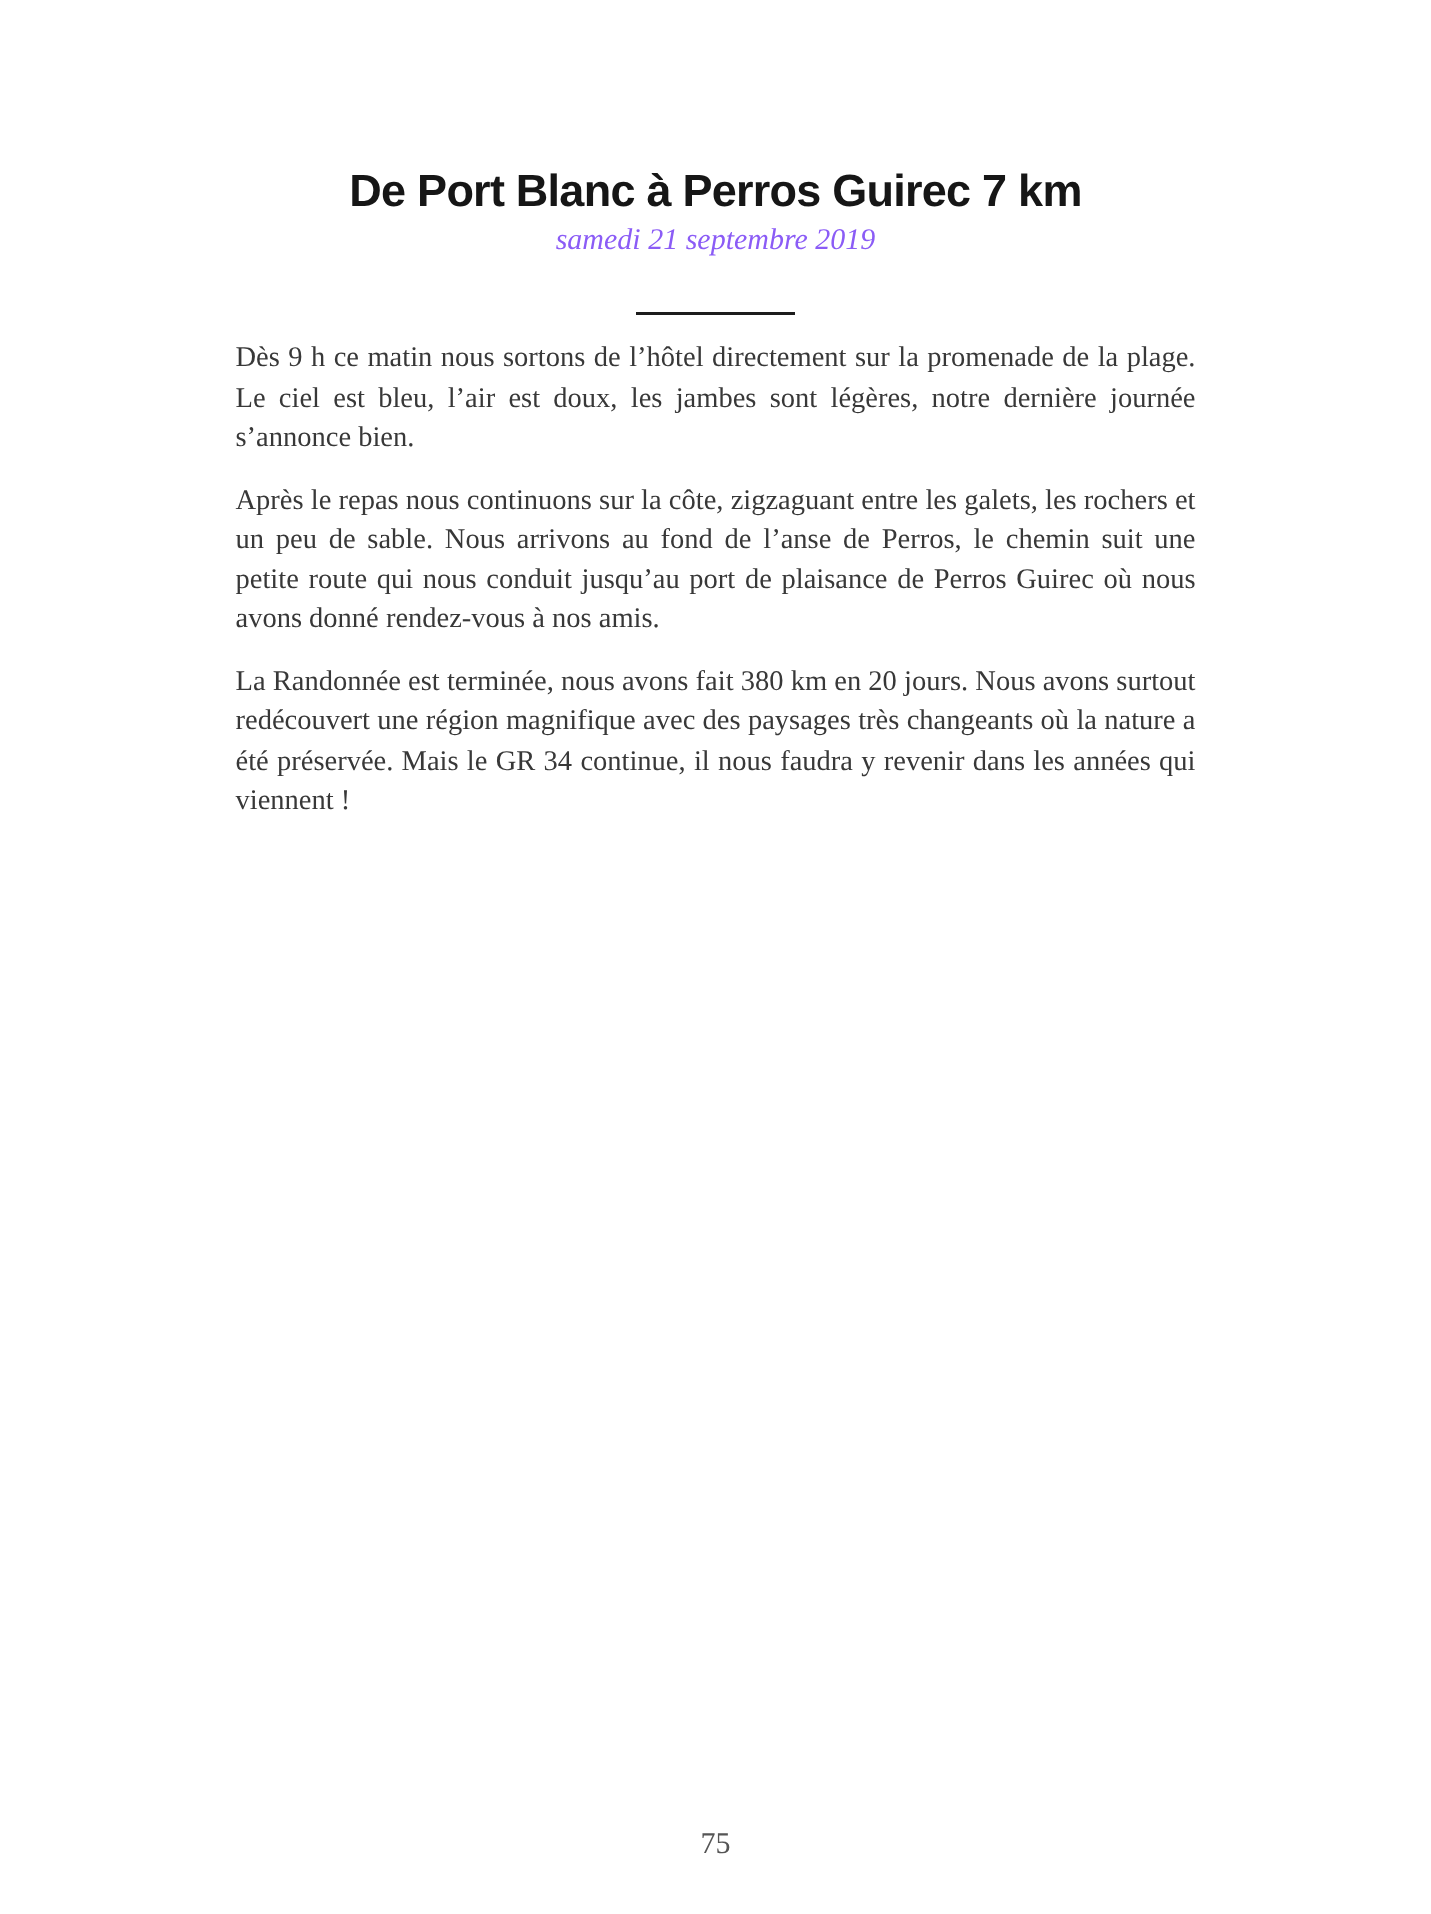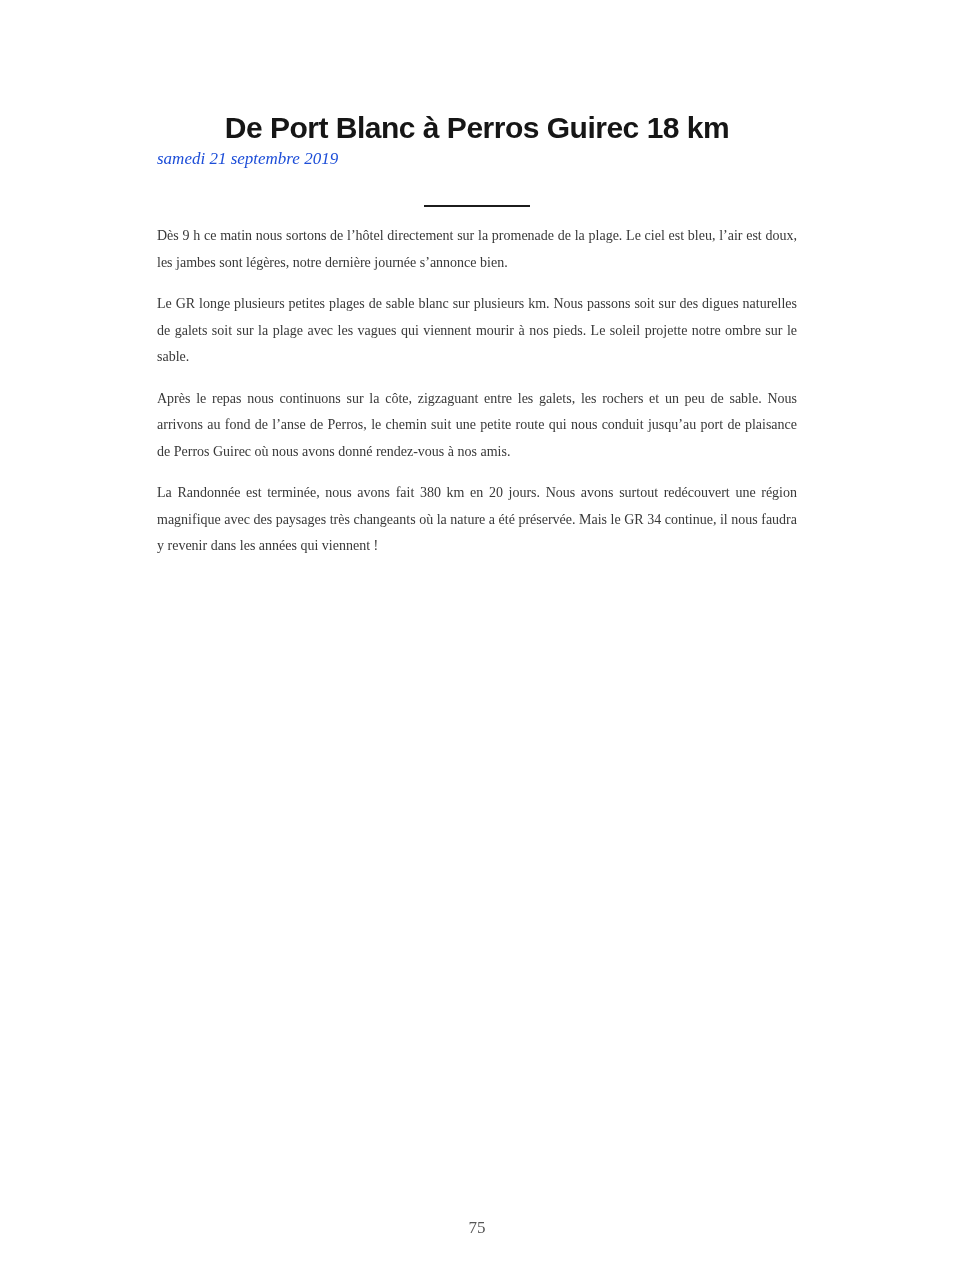--- a/index.html
+++ b/index.html
@@ -26,56 +26,56 @@
     font-size: 30px;
     letter-spacing: -0.5px;
     line-height: 1.2;
     color: #161616;
     text-align: center;
   }
   .subtitle {
     margin-top: 3px;
     font-family: "Liberation Serif", "DejaVu Serif", serif;
     font-style: italic;
-    font-size: 17px;
-    color: #1d4ed8;
+    font-size: 20px;
+    color: #8b5cf6;
+    text-align: center;
   }
   .divider {
     width: 106px;
     height: 0;
     border-top: 2px solid #1c1c1c;
     margin: 36px auto 16px auto;
   }
   .body-par {
     margin: 0 0 15px 0;
     font-family: "Liberation Serif", "DejaVu Serif", serif;
-    font-size: 14px;
+    font-size: 19px;
     line-height: 26.5px;
     color: #383838;
     text-align: justify;
     text-justify: inter-word;
   }
   .page-number {
     position: absolute;
     top: 1218px;
     left: 0;
     right: 0;
     text-align: center;
     font-family: "Liberation Serif", "DejaVu Serif", serif;
-    font-size: 17px;
+    font-size: 20px;
     color: #555555;
   }
 </style>
 </head>
 <body>
 
 <div class="page">
   <div class="content">
-    <h1 class="title">De Port Blanc à Perros Guirec 18 km</h1>
+    <h1 class="title">De Port Blanc à Perros Guirec 7 km</h1>
     <div class="subtitle">samedi 21 septembre 2019</div>
     <div class="divider"></div>
     <p class="body-par">Dès 9 h ce matin nous sortons de l’hôtel directement sur la promenade de la plage. Le ciel est bleu, l’air est doux, les jambes sont légères, notre dernière journée s’annonce bien.</p>
-    <p class="body-par">Le GR longe plusieurs petites plages de sable blanc sur plusieurs km. Nous passons soit sur des digues naturelles de galets soit sur la plage avec les vagues qui viennent mourir à nos pieds. Le soleil projette notre ombre sur le sable.</p>
     <p class="body-par">Après le repas nous continuons sur la côte, zigzaguant entre les galets, les rochers et un peu de sable. Nous arrivons au fond de l’anse de Perros, le chemin suit une petite route qui nous conduit jusqu’au port de plaisance de Perros Guirec où nous avons donné rendez-vous à nos amis.</p>
     <p class="body-par">La Randonnée est terminée, nous avons fait 380 km en 20 jours. Nous avons surtout redécouvert une région magnifique avec des paysages très changeants où la nature a été préservée. Mais le GR 34 continue, il nous faudra y revenir dans les années qui viennent !</p>
   </div>
   <div class="page-number">75</div>
 </div>
 
 </body></html>

